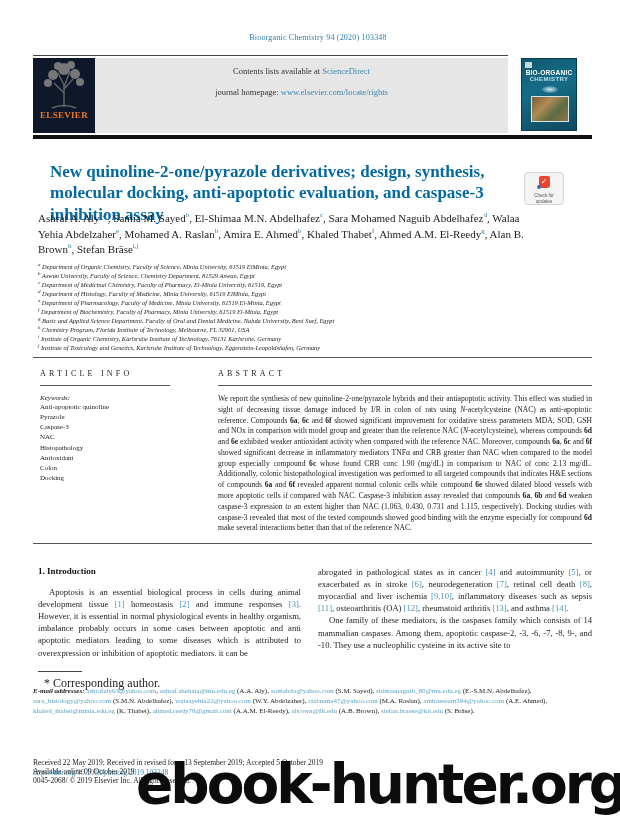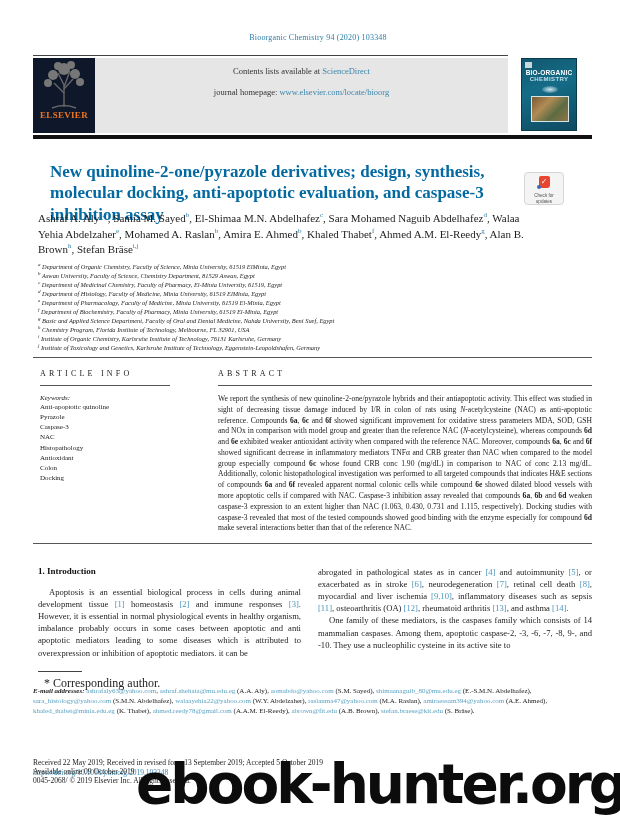--- a/index.html
+++ b/index.html
@@ -143,21 +143,21 @@
         <circle cx="16" cy="7" r="4"></circle>
         <circle cx="29" cy="6" r="4"></circle>
       </g>
       <path d="M10 49 q12 -5 24 0" stroke="#666" stroke-width="1.6" fill="none"></path>
     </svg>
     <div id="elsevier-word">ELSEVIER</div>
   </div>
 
   <div id="header-gray">
     <div id="contents-line"><span>Contents lists available at </span><span class="link">ScienceDirect</span></div>
-    <div id="homepage-line"><span>journal homepage: </span><span class="link">www.elsevier.com/locate/bioorg</span></div>
+    <div id="homepage-line"><span>journal homepage: </span><span class="link">www.elsevier.com/locate/rights</span></div>
   </div>
 
   <div id="cover-thumb">
     <div id="cover-logo"></div>
     <div id="cover-t1">BIO-ORGANIC</div>
     <div id="cover-t2">CHEMISTRY</div>
     <div id="cover-swirl"></div>
     <div id="cover-img"></div>
   </div>
 

